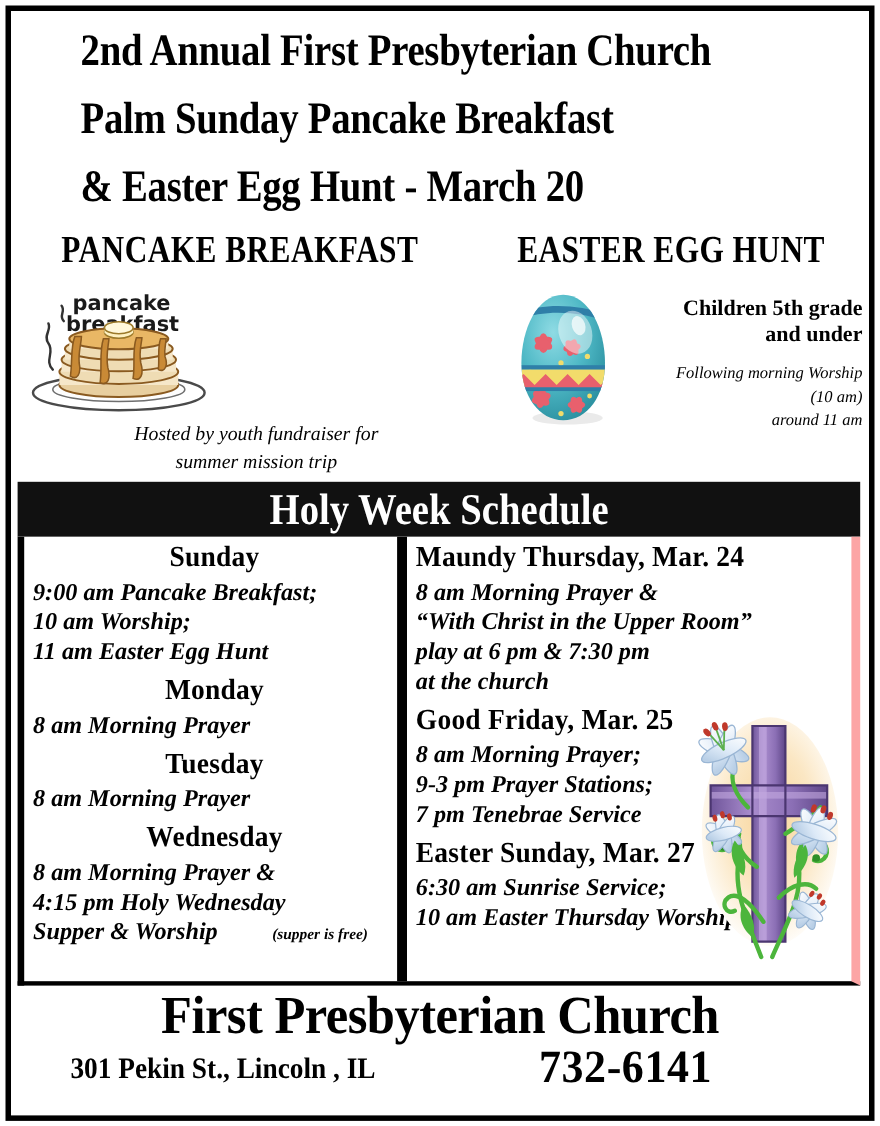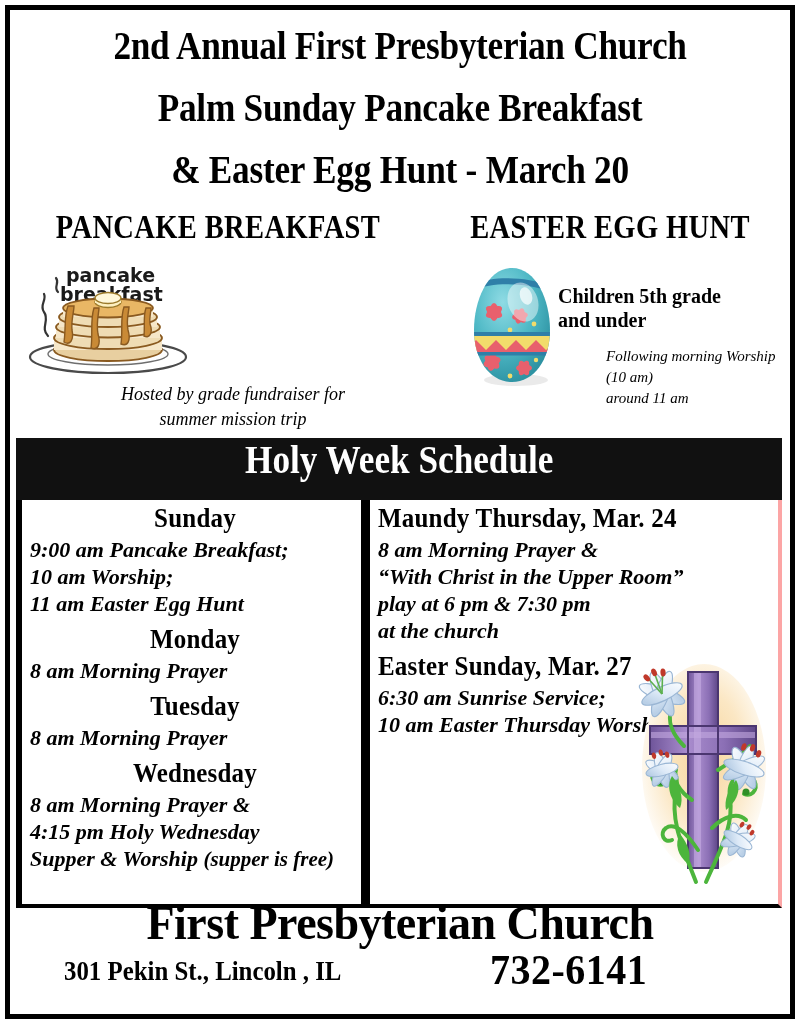--- a/index.html
+++ b/index.html
@@ -33,21 +33,20 @@
     box-sizing: border-box;
     pointer-events: none;
   }
 
   
   .title-block {
     position: absolute;
     left: 20px;
     top: 14px;
     width: 760px;
-    text-align: center;
   }
   .title-line {
     font-family: "Liberation Serif", "DejaVu Serif", serif;
     font-weight: 700;
     font-size: 41px;
     line-height: 62px;
     letter-spacing: -0.3px;
     transform: scaleX(0.86);
     transform-origin: center center;
     white-space: nowrap;
@@ -127,23 +126,23 @@
     width: 330px;
     text-align: center;
     font-style: italic;
     font-size: 18px;
     line-height: 25px;
   }
 
   .egg-info {
     position: absolute;
     left: 122px;
-    top: 28px;
+    top: 12px;
     width: 226px;
-    text-align: left;
+    text-align: right;
   }
   .egg-who {
     font-weight: 700;
     font-size: 20px;
     line-height: 24px;
   }
   .egg-when {
     margin-top: 14px;
     font-style: italic;
     font-size: 15px;
@@ -153,40 +152,40 @@
 
   
   .schedule {
     position: absolute;
     left: 16px;
     top: 438px;
     width: 766px;
     height: 470px;
   }
   .schedule-header {
-    height: 62px;
+    height: 50px;
     background: #111111;
     color: #ffffff;
     display: flex;
-    align-items: flex-start;
+    align-items: center;
     justify-content: center;
   }
   .schedule-header-text {
     font-family: "Liberation Serif", "DejaVu Serif", serif;
     font-weight: 700;
     font-size: 40px;
     line-height: 44px;
     transform: scaleX(0.88);
     white-space: nowrap;
   }
   .schedule-body {
     position: relative;
     height: 408px;
     border-left: 6px solid #000000;
-    border-right: 4px solid #fca5a5;
+    border-right: 8px solid #fca5a5;
     border-bottom: 4px solid #000000;
     box-sizing: border-box;
     background: #ffffff;
   }
   .col-divider {
     position: absolute;
     left: 339px;
     top: 0;
     width: 9px;
     height: 404px;
@@ -212,21 +211,22 @@
   .sched-col.left .day-name { text-align: center; }
   .sched-col.right .day-name { text-align: left; }
   .day-line {
     font-weight: 700;
     font-size: 22px;
     line-height: 27px;
     white-space: nowrap;
     font-style: italic;
   }
   .day-line .small-note {
-    font-size: 21px;
+    font-size: 14px;
+    margin-left: 44px;
   }
 
   
   .cross-art {
     position: absolute;
     right: 2px;
     top: 150px;
     width: 150px;
     height: 238px;
     pointer-events: none;
@@ -332,21 +332,21 @@
 
           <g>
             <ellipse cx="88" cy="44" rx="13" ry="5.5" fill="#fdf0c0" stroke="#9c7a2a" stroke-width="1.4"></ellipse>
             <rect x="75" y="40" width="26" height="5" fill="#fdf0c0" stroke="none"></rect>
             <ellipse cx="88" cy="40" rx="13" ry="5.5" fill="#fff8da" stroke="#9c7a2a" stroke-width="1.4"></ellipse>
           </g>
         </svg>
 
 
         <div class="hosted-note">
-          <div>Hosted by grade fundraiser for</div>
+          <div>Hosted by youth fundraiser for</div>
           <div>summer mission trip</div>
         </div>
       </div>
     </div>
 
     <div class="event-col right">
       <div class="event-heading">EASTER EGG HUNT</div>
       <div class="event-body">
 
         <svg class="egg-art" viewBox="0 0 92 124">
@@ -459,20 +459,26 @@
       <div class="sched-col right">
 
         <div class="day-group">
           <div class="day-name">Maundy Thursday, Mar. 24</div>
           <div class="day-line">8 am Morning Prayer &amp;</div>
           <div class="day-line">“With Christ in the Upper Room”</div>
           <div class="day-line">play at 6 pm &amp; 7:30 pm</div>
           <div class="day-line">at the church</div>
         </div>
 
+        <div class="day-group">
+          <div class="day-name">Good Friday, Mar. 25</div>
+          <div class="day-line">8 am Morning Prayer;</div>
+          <div class="day-line">9-3 pm Prayer Stations;</div>
+          <div class="day-line">7 pm Tenebrae Service</div>
+        </div>
 
         <div class="day-group">
           <div class="day-name">Easter Sunday, Mar. 27</div>
           <div class="day-line">6:30 am Sunrise Service;</div>
           <div class="day-line">10 am Easter Thursday Worship</div>
         </div>
       </div>
 
       <svg class="cross-art" viewBox="0 0 150 238">
         <defs>

